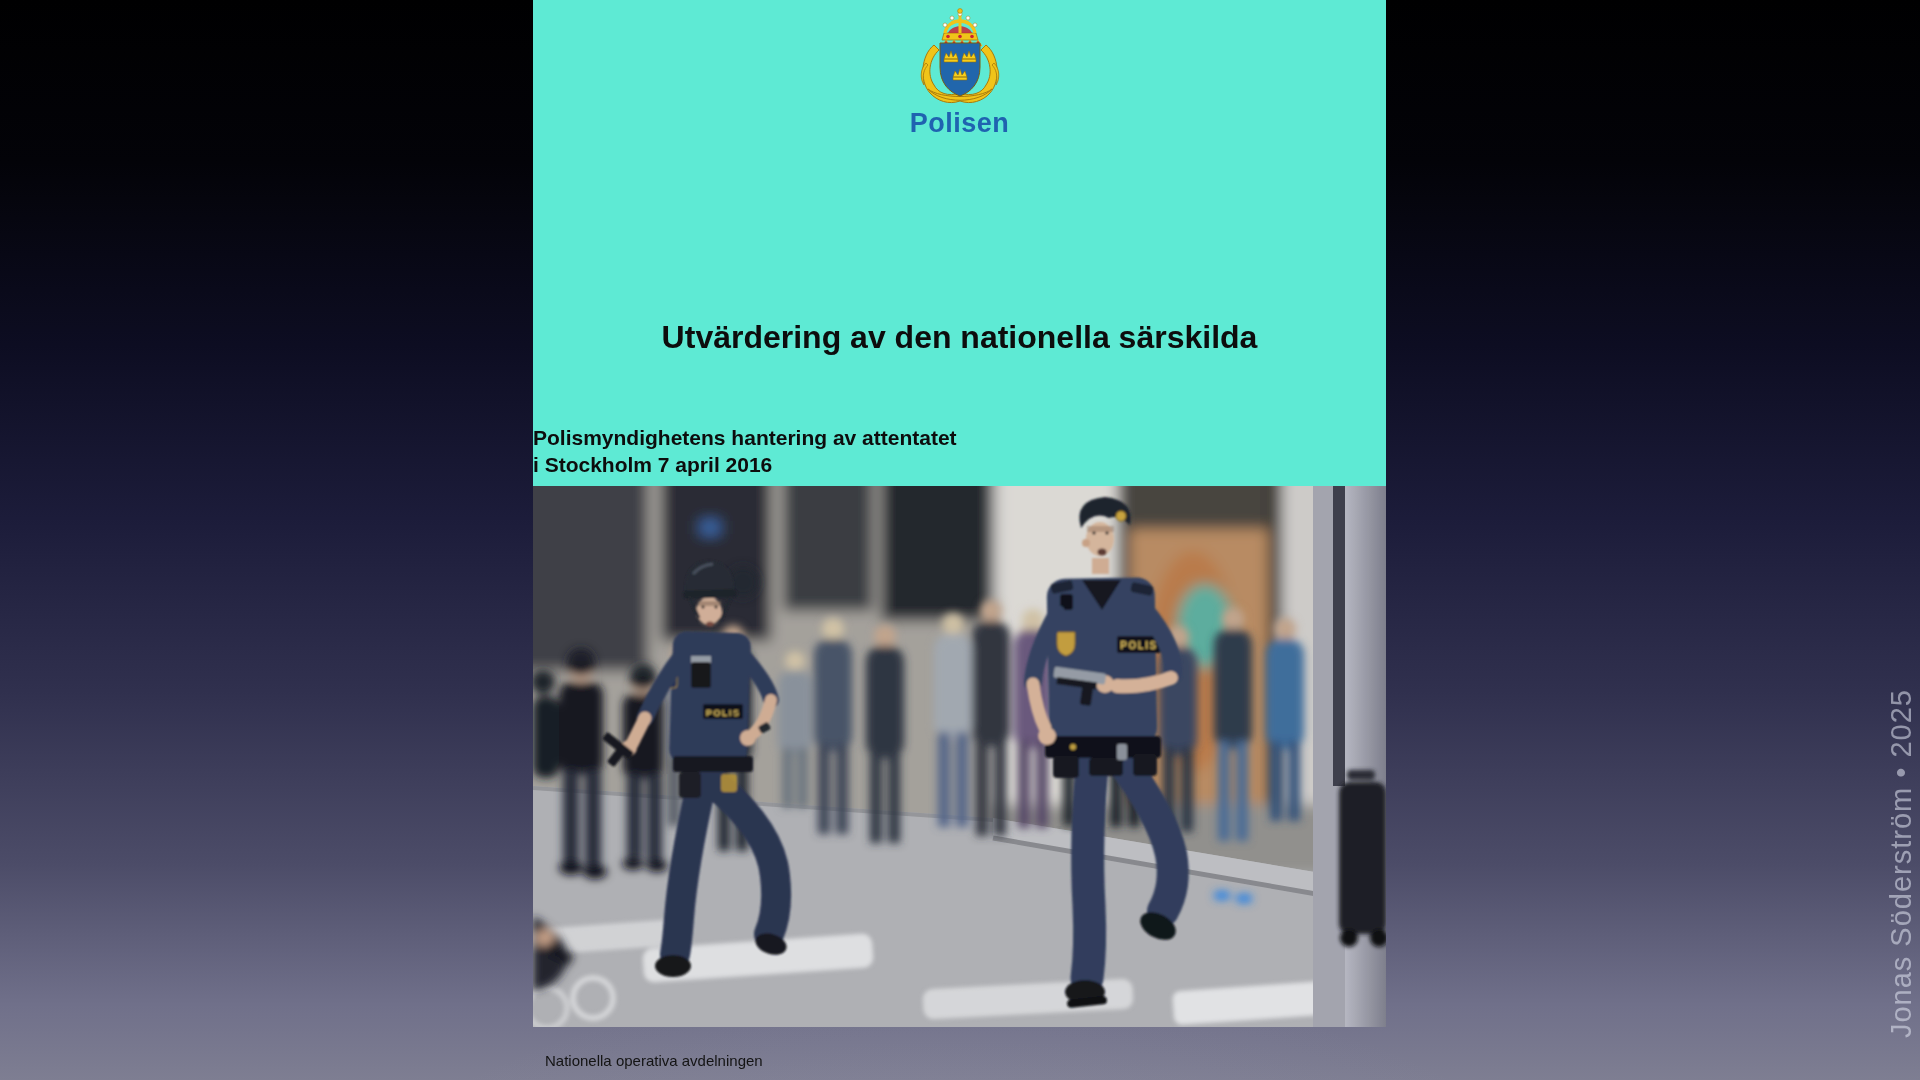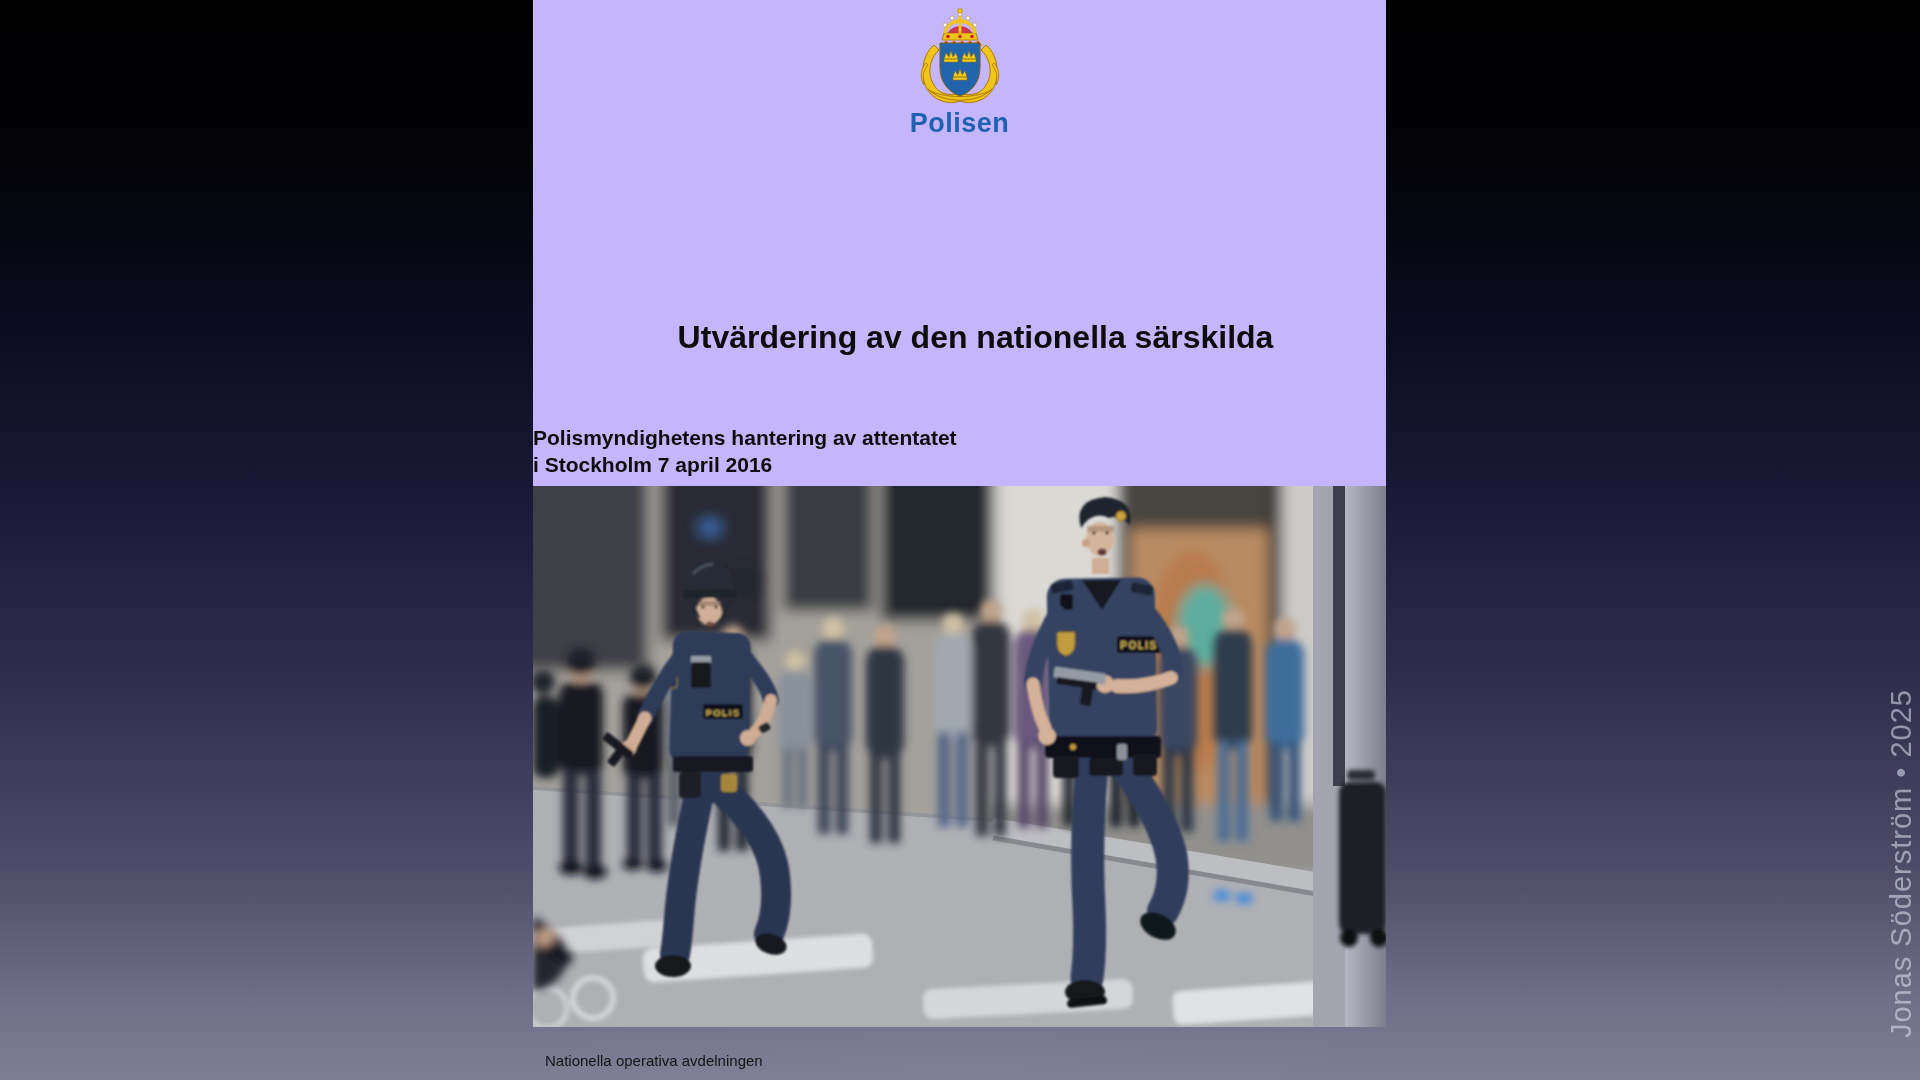--- a/index.html
+++ b/index.html
@@ -3,25 +3,25 @@
 <meta charset="utf-8">
 <style>
   html,body{margin:0;padding:0;width:1920px;height:1080px;overflow:hidden;}
   body{
     font-family:"Liberation Sans", sans-serif;
     background:
       radial-gradient(1100px 520px at 50% 120%, rgba(165,165,190,0.22), rgba(0,0,0,0) 62%),
       linear-gradient(180deg,#000001 0%,#030308 15%,#0d0d22 32%,#1c1c3a 48%,#30304e 64%,#4c4c68 80%,#70708a 93%,#7e7e92 100%);
   }
   .stage{position:relative;width:1920px;height:1080px;}
-  .page{position:absolute;left:533px;top:0;width:853px;height:916px;background:#c4b5fd;}
+  .page{position:absolute;left:533px;top:0;width:853px;height:916px;background:#5eead4;}
   .logo{position:absolute;top:7px;left:0;right:0;display:flex;flex-direction:column;align-items:center;}
   .wordmark{color:#1f63b0;font-weight:bold;font-size:27px;letter-spacing:0.5px;margin-top:1px;}
   .title{position:absolute;top:317px;left:0;width:100%;text-align:center;
-         font-size:32px;font-weight:bold;line-height:41px;color:#0d0d0d;padding-left:16px;}
+         font-size:32px;font-weight:bold;line-height:41px;color:#0d0d0d;}
   .subtitle{position:absolute;top:424px;left:0;width:100%;text-align:left;
             font-size:21px;font-weight:bold;line-height:27px;color:#0d0d0d;}
   .photo{position:absolute;top:486px;left:0;width:853px;height:541px;overflow:hidden;background:#c6c6c9;}
   .photo-svg{width:100%;height:100%;display:block;}
   .footer-line{position:absolute;top:1052px;left:12px;width:100%;text-align:left;
                font-size:15px;color:#141414;}
   .credit{position:absolute;right:2px;bottom:42px;writing-mode:vertical-rl;transform:rotate(180deg);
           font-size:29px;letter-spacing:1px;color:rgba(226,229,242,0.55);}
 </style>
 </head>

